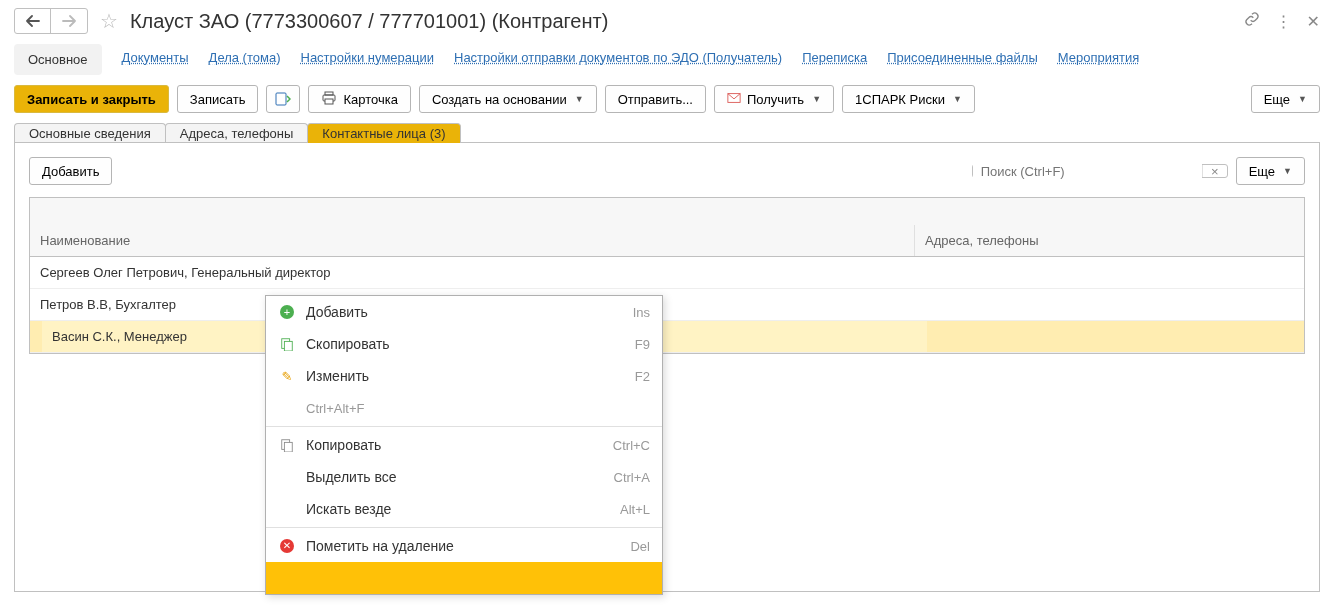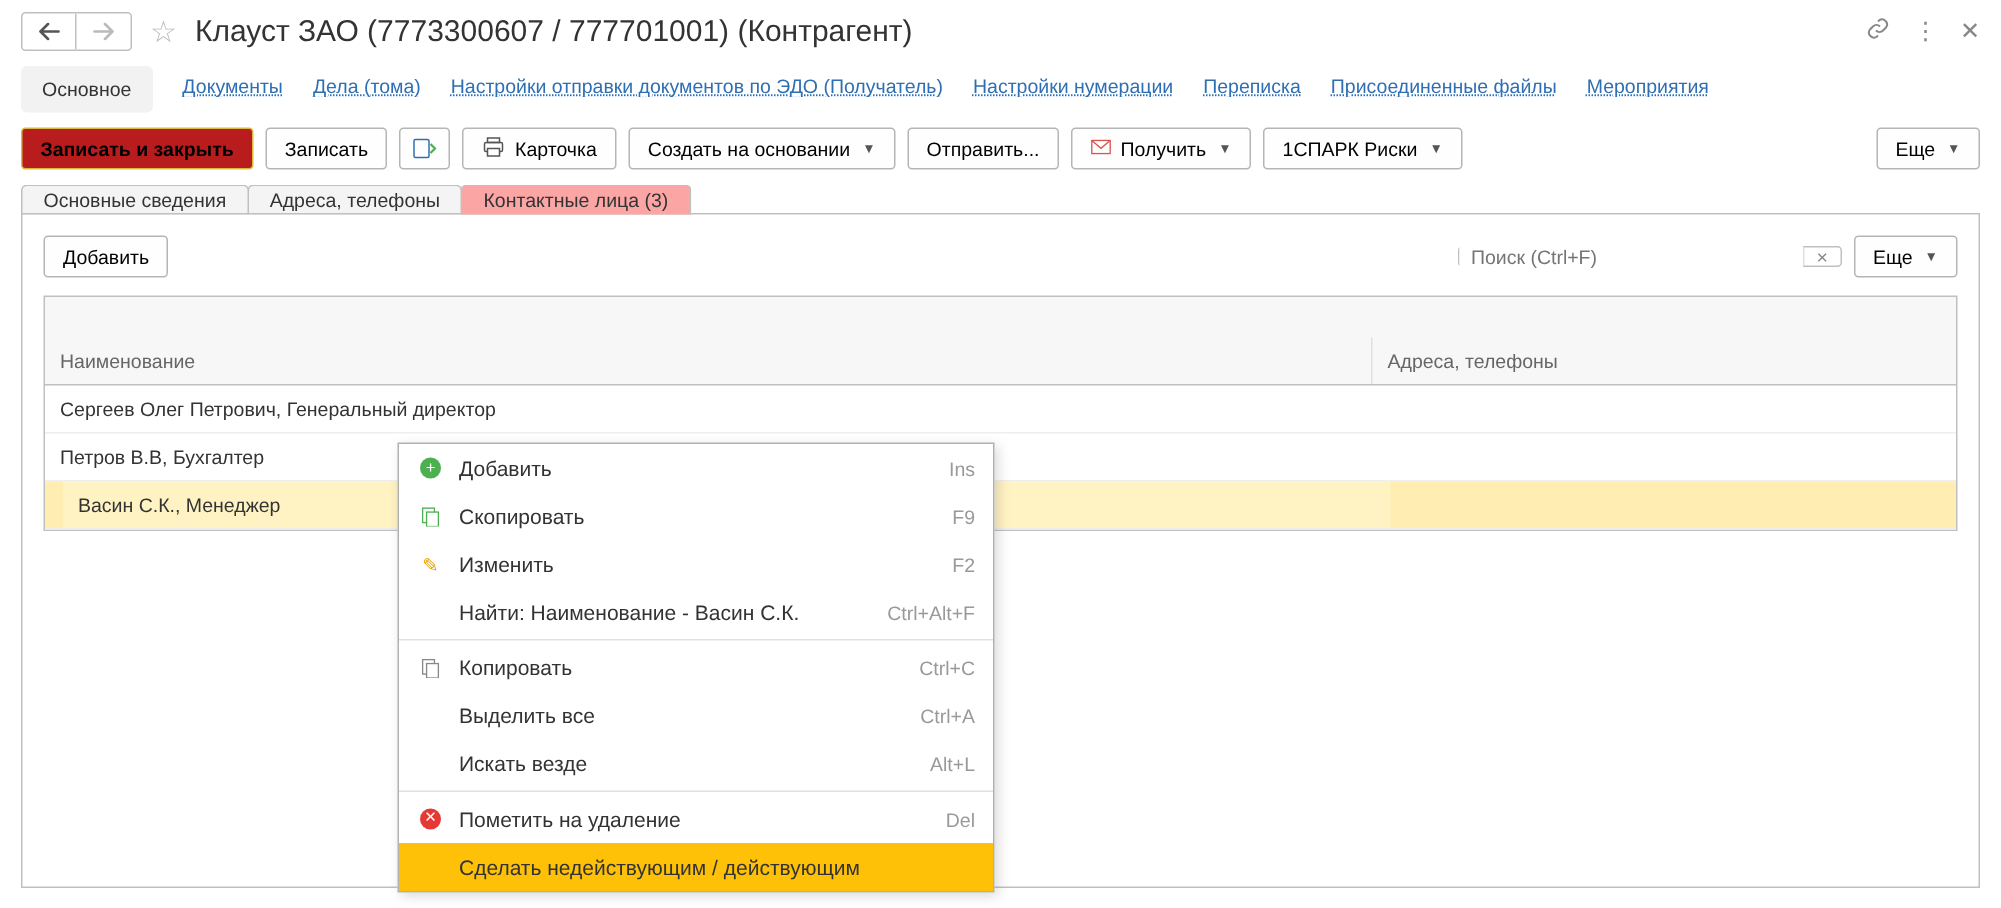--- a/index.html
+++ b/index.html
@@ -90,21 +90,21 @@
     padding: 5px 12px;
     border-radius: 3px;
     cursor: pointer;
     font-size: 13px;
     display: flex;
     align-items: center;
     gap: 6px;
     height: 28px;
   }
   .btn-primary {
-    background: #b91c1c;
+    background: #eab308;
     border-color: #d9b93f;
     font-weight: 600;
   }
   .btn-icon-only { padding: 5px 8px; }
   .caret-down { font-size: 9px; color: #555; margin-left: 2px; }
   .toolbar-spacer { flex: 1; }
 
   .sub-tabs {
     display: flex;
     margin: 0 14px;
@@ -113,21 +113,21 @@
     border: 1px solid #c0c0c0;
     border-bottom: none;
     padding: 2px 14px;
     background: #f4f4f4;
     cursor: pointer;
     margin-right: -1px;
     border-radius: 4px 4px 0 0;
     text-align: center;
   }
   .sub-tab.active {
-    background: #fca5a5;
+    background: #eab308;
     position: relative;
     z-index: 2;
   }
 
   .content-pane {
     margin: 0 14px 14px 14px;
     border: 1px solid #c0c0c0;
     border-top: 1px solid #c0c0c0;
     padding: 14px;
     position: relative;
@@ -283,22 +283,22 @@
     </span>
     <span class="dots-icon">⋮</span>
     <span class="close-x">✕</span>
   </div>
 </div>
 
 <div class="nav-tabs" id="nav-tabs">
     <span class="nav-tab active">Основное</span>
     <span class="nav-tab">Документы</span>
     <span class="nav-tab">Дела (тома)</span>
+    <span class="nav-tab">Настройки нумерации</span>
     <span class="nav-tab">Настройки отправки документов по ЭДО (Получатель)</span>
-    <span class="nav-tab">Настройки нумерации</span>
     <span class="nav-tab">Переписка</span>
     <span class="nav-tab">Присоединенные файлы</span>
     <span class="nav-tab">Мероприятия</span>
   </div>
 
 <div class="toolbar">
   <button class="btn btn-primary">Записать и закрыть</button>
   <button class="btn">Записать</button>
   <button class="btn btn-icon-only">
     <svg width="16" height="16" viewBox="0 0 16 16">
@@ -402,21 +402,20 @@
       <span class="menu-label">Скопировать</span>
       <span class="menu-shortcut">F9</span>
     </div>
     <div class="menu-item">
       <span class="menu-icon ico-pencil">✎</span>
       <span class="menu-label">Изменить</span>
       <span class="menu-shortcut">F2</span>
     </div>
     <div class="menu-item">
       <span class="menu-icon"></span>
-      <span class="menu-label">Найти: Наименование - Васин С.К.</span>
       <span class="menu-shortcut">Ctrl+Alt+F</span>
     </div>
     <div class="menu-sep"></div>
     <div class="menu-item">
       <span class="menu-icon ico-copy">
         <svg viewBox="0 0 16 16">
           <rect x="2" y="2" width="9" height="11" fill="#fff" stroke="#888"></rect>
           <rect x="5" y="5" width="9" height="11" fill="#fff" stroke="#888"></rect>
         </svg>
       </span>
@@ -436,16 +435,15 @@
     <div class="menu-sep"></div>
     <div class="menu-item">
       <span class="menu-icon">
         <span class="ico-delete">✕</span>
       </span>
       <span class="menu-label">Пометить на удаление</span>
       <span class="menu-shortcut">Del</span>
     </div>
     <div class="menu-item highlight">
       <span class="menu-icon"></span>
-      <span class="menu-label">Сделать недействующим / действующим</span>
       <span class="menu-shortcut"></span>
     </div>
   </div>
 
 </body></html>

